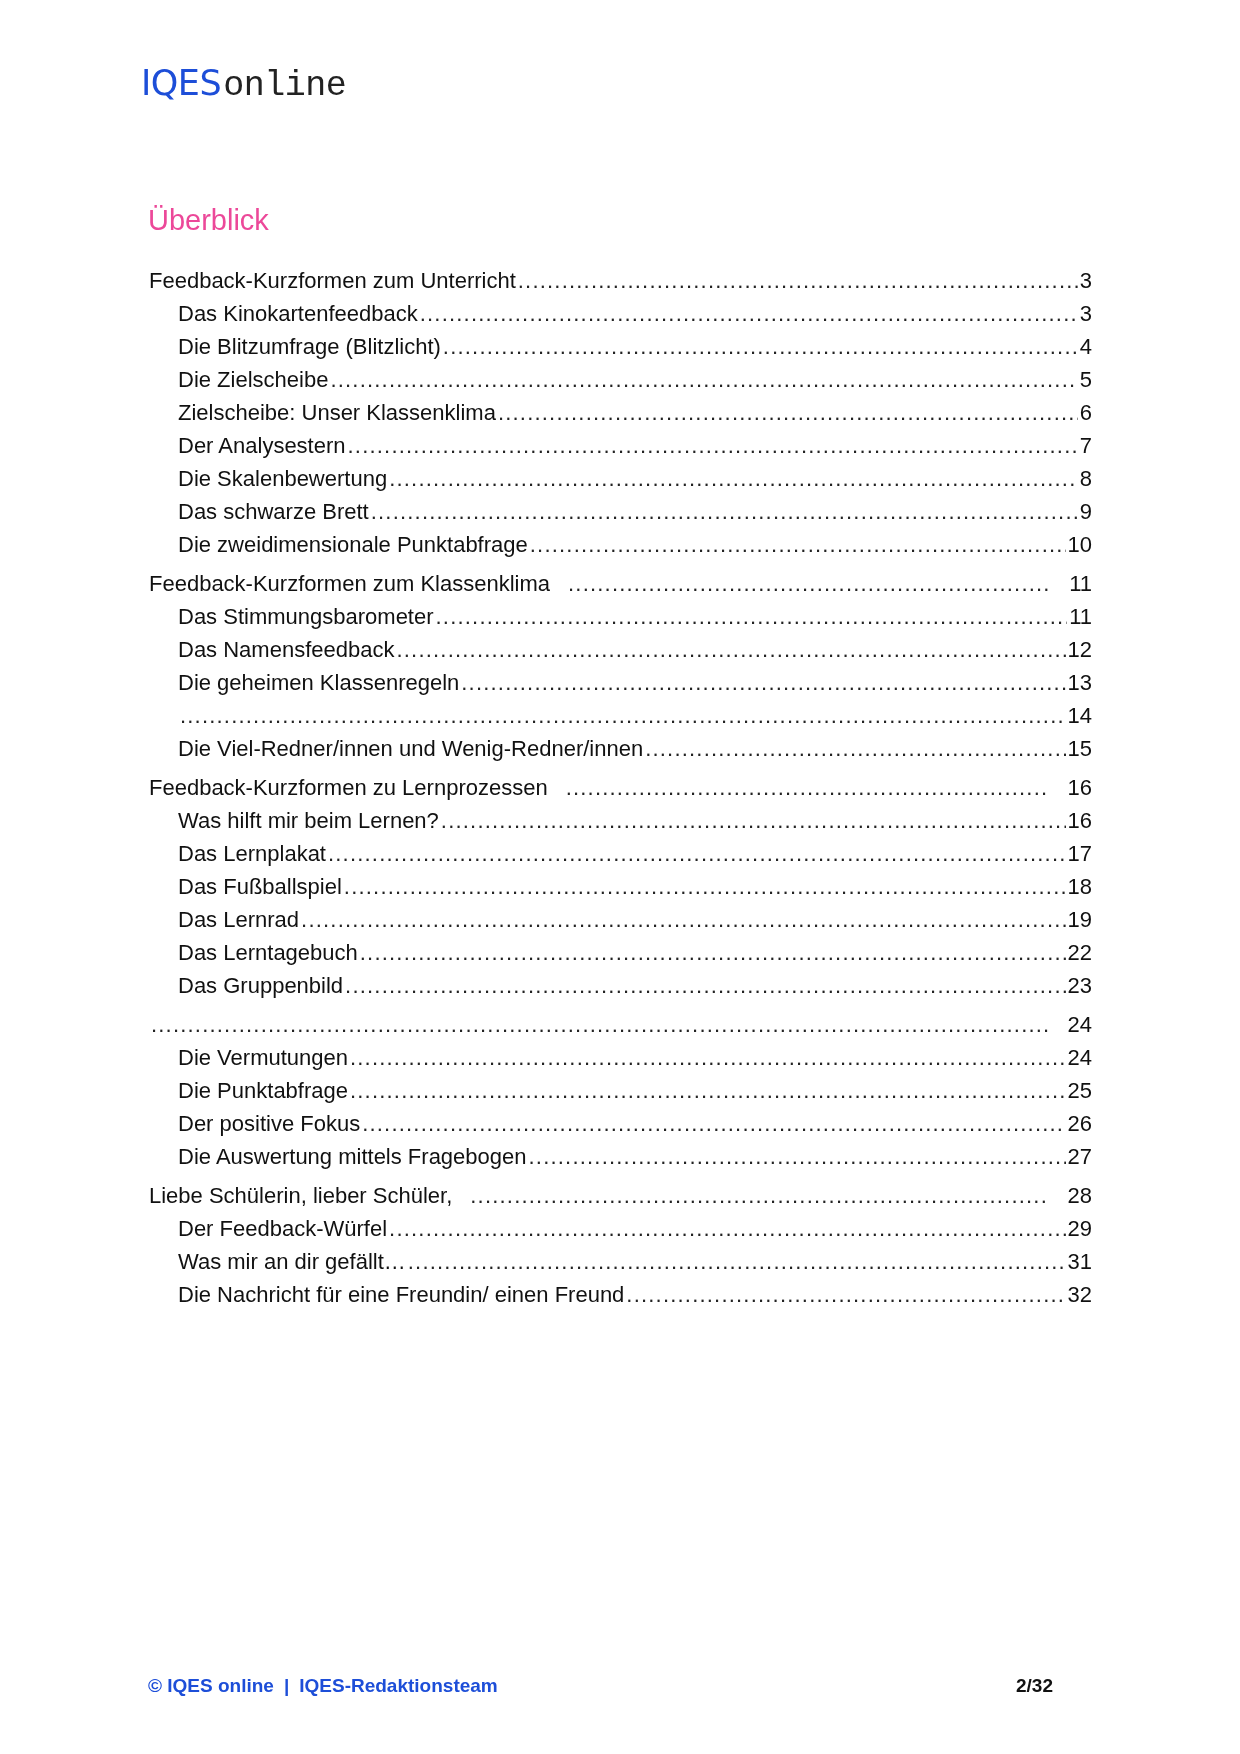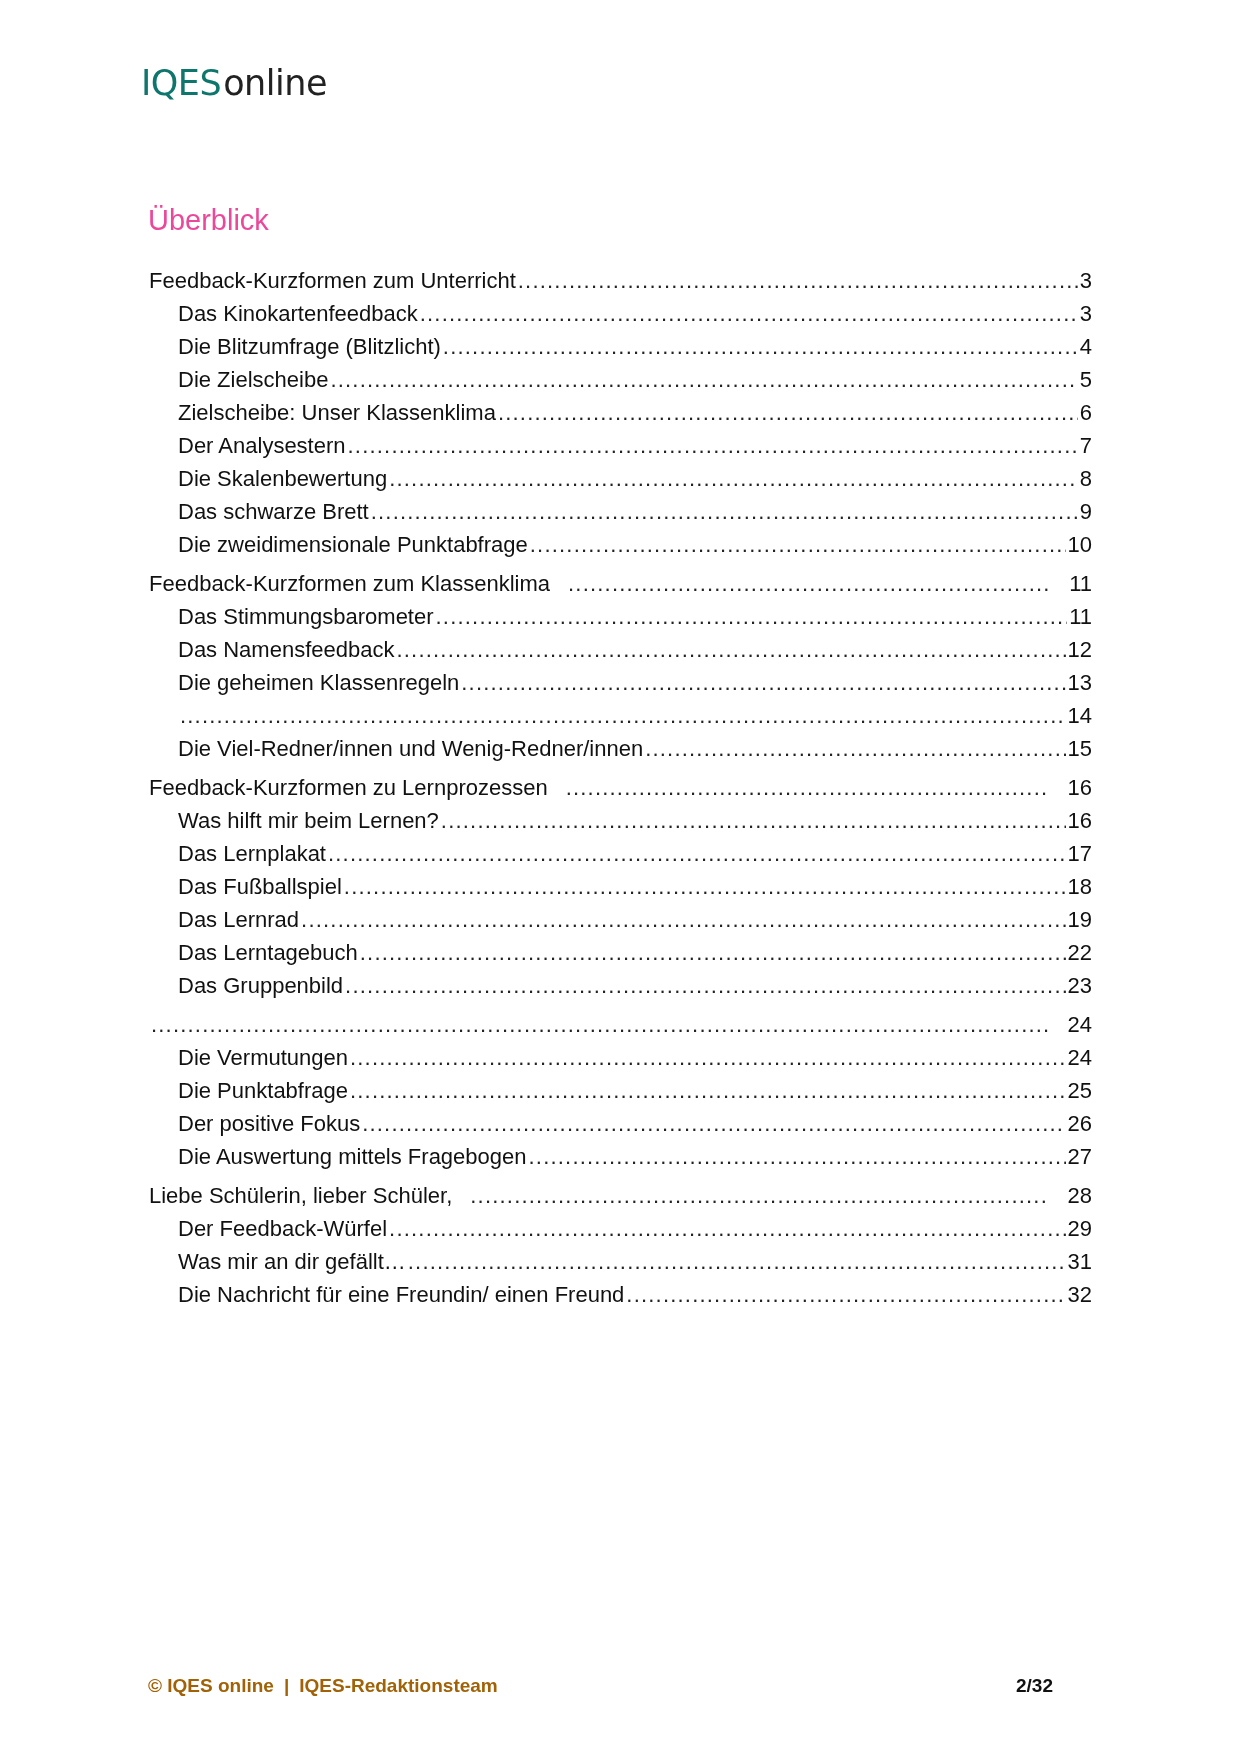--- a/index.html
+++ b/index.html
@@ -1,32 +1,32 @@
 <!DOCTYPE html>
 <html><head>
 <meta charset="utf-8">
 <style>
   html, body { margin: 0; padding: 0; background: #ffffff; }
   body { width: 1240px; height: 1754px; position: relative; overflow: hidden;
          font-family: "Liberation Sans", sans-serif; color: #111111; }
   .logo { position: absolute; left: 141px; top: 66px; font-size: 35px; letter-spacing: -0.5px;
           font-family: "DejaVu Sans", sans-serif; font-weight: normal; line-height: 1; }
-  .logo .brand { color: #0f766e; }
-  .logo .suffix { color: #222222; margin-left: 2px; }
+  .logo .brand { color: #1d4ed8; }
+  .logo .suffix { color: #222222; margin-left: 2px; font-family: Liberation Mono, monospace; }
   .title { position: absolute; left: 148px; top: 204px; font-size: 29px; margin: 0; font-weight: normal; color: #ec4899; }
   .toc { position: absolute; left: 149px; top: 264px; width: 943px; }
   .row { display: flex; align-items: baseline; height: 33px; font-size: 22px; line-height: 33px; }
   .row.level-1 { padding-left: 0; }
   .row.level-1.gap { margin-top: 6px; gap: 16px; }
   .row.level-2 { padding-left: 29px; }
   .row .label { white-space: nowrap; }
   .row .leader { flex: 1; overflow: hidden; white-space: nowrap; margin: 0 2px; color: #222; letter-spacing: 1.2px; }
   .row .leader::after { content: "....................................................................................................................................................................................................................................................................................."; }
   .row .page { white-space: nowrap; text-align: right; min-width: 12px; }
-  .footer-left { position: absolute; left: 148px; top: 1675px; font-size: 19px; font-weight: bold; color: #a16207; }
+  .footer-left { position: absolute; left: 148px; top: 1675px; font-size: 19px; font-weight: bold; color: #1d4ed8; }
   .footer-left .sep { margin: 0 10px; }
   .footer-right { position: absolute; left: 1016px; top: 1675px; font-size: 19px; font-weight: bold; color: #111; }
 </style>
 </head>
 <body>
 
 <div class="logo">
   <span class="brand">IQES</span><span class="suffix">online</span>
 </div>
 

